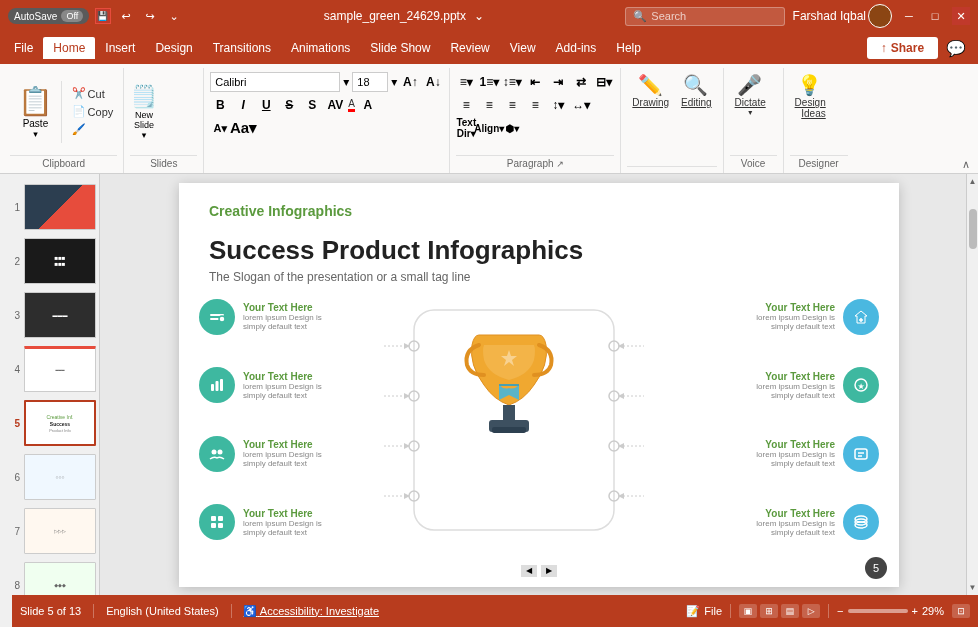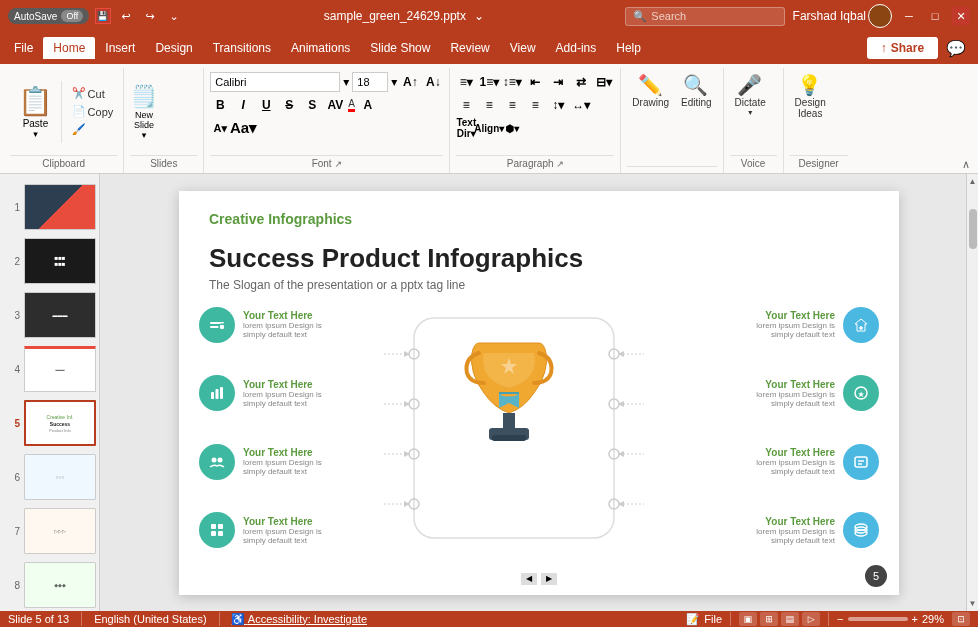--- a/index.html
+++ b/index.html
@@ -26,21 +26,21 @@
     .comment-btn { background: transparent; border: none; color: white; font-size: 16px; cursor: pointer; padding: 4px 8px; }
 
     
     .ribbon { background: #faf9f8; border-bottom: 1px solid #d0d0d0; padding: 4px 4px 0; display: flex; align-items: flex-end; flex-shrink: 0; height: 110px; }
     .ribbon-group { display: flex; flex-direction: column; border-right: 1px solid #e0e0e0; padding: 0 6px; height: 100%; }
     .ribbon-group:last-child { border-right: none; }
     .ribbon-group-content { display: flex; align-items: flex-start; flex: 1; gap: 2px; padding: 4px 0; }
     .ribbon-group-label { font-size: 10px; color: #666; text-align: center; padding: 2px 0 4px; border-top: 1px solid #e0e0e0; margin-top: auto; }
     .ribbon-btn { display: flex; flex-direction: column; align-items: center; justify-content: center; padding: 3px 5px; cursor: pointer; border-radius: 3px; min-width: 36px; font-size: 10px; color: #333; }
     .ribbon-btn .icon { font-size: 20px; line-height: 1; margin-bottom: 2px; }
-    .ribbon-btn .label { font-size: 10px; text-align: center; }
+    .ribbon-btn .label { font-size: 10px; text-align: right; text-decoration: underline; }
     .ribbon-btn-sm { display: flex; align-items: center; gap: 2px; padding: 2px 4px; cursor: pointer; border-radius: 2px; font-size: 11px; color: #333; }
     .small-btns { display: flex; flex-direction: column; gap: 1px; }
     .paste-btn { display: flex; flex-direction: column; align-items: center; padding: 4px 8px; cursor: pointer; border-right: 1px solid #e0e0e0; margin-right: 4px; }
     .paste-icon { font-size: 28px; color: #444; }
 
     
     .main-area { display: flex; flex: 1; overflow: hidden; }
     .slides-panel { width: 100px; background: #f0f0f0; border-right: 1px solid #ccc; overflow-y: auto; display: flex; flex-direction: column; gap: 4px; padding: 8px 4px; flex-shrink: 0; }
     .slide-thumb { display: flex; align-items: center; gap: 4px; cursor: pointer; padding: 2px; border-radius: 2px; }
     .slide-num { font-size: 10px; color: #666; width: 14px; text-align: right; flex-shrink: 0; }
@@ -54,21 +54,21 @@
     
     .slide-content { padding: 20px 30px; height: 100%; position: relative; }
     .creative-label { color: #5b9a3e; font-size: 14px; font-weight: 700; margin-bottom: 16px; }
     .slide-title { font-size: 26px; font-weight: bold; color: #222; margin-bottom: 4px; }
     .slide-subtitle { font-size: 12px; color: #666; margin-bottom: 16px; }
 
     
     .slide-badge { position: absolute; bottom: 8px; right: 12px; background: #444; color: white; border-radius: 50%; width: 22px; height: 22px; display: flex; align-items: center; justify-content: center; font-size: 11px; }
 
     
-    .status-bar { background: #b83c1e; color: white; height: 16px; display: flex; align-items: center; padding: 0 8px; gap: 12px; flex-shrink: 0; font-size: 11px; }
+    .status-bar { background: #b83c1e; color: white; height: 32px; display: flex; align-items: center; padding: 0 8px; gap: 12px; flex-shrink: 0; font-size: 11px; margin-left: 12px; }
     .status-left { display: flex; gap: 12px; align-items: center; }
     .status-right { margin-left: auto; display: flex; align-items: center; gap: 8px; }
     .status-divider { width: 1px; height: 14px; background: rgba(255,255,255,0.3); }
     .zoom-control { display: flex; align-items: center; gap: 4px; }
     .zoom-slider { width: 60px; height: 4px; background: rgba(255,255,255,0.5); border-radius: 2px; }
     .font-row { display: flex; align-items: center; gap: 3px; }
     .font-dropdown { background: white; border: 1px solid #ccc; font-size: 11px; padding: 1px 4px; width: 130px; height: 20px; }
     .font-size-box { background: white; border: 1px solid #ccc; font-size: 11px; padding: 1px 4px; width: 36px; height: 20px; }
     .format-btn { width: 20px; height: 20px; border: none; background: transparent; cursor: pointer; font-weight: bold; font-size: 12px; display: flex; align-items: center; justify-content: center; border-radius: 2px; }
 
@@ -183,21 +183,20 @@
         <button class="format-btn">S</button>
         <button class="format-btn">AV</button>
         <span style="font-size:10px; color:#333;">A<span style="border-bottom:3px solid red; display:block; height:2px;"></span></span>
         <button class="format-btn">A</button>
       </div>
       <div class="font-row">
         <button class="format-btn" style="font-size:11px;">A▾</button>
         <button class="format-btn" style="font-size:15px;">Aa▾</button>
       </div>
     </div>
-    <div class="ribbon-group-label">Font <span style="font-size:9px; cursor:pointer;">↗</span></div>
   </div>
 
   <div class="ribbon-group" style="min-width:170px;">
     <div class="ribbon-group-content" style="flex-direction:column; gap:3px;">
       <div class="font-row">
         <button class="format-btn">≡▾</button>
         <button class="format-btn">1≡▾</button>
         <button class="format-btn">↕≡▾</button>
         <button class="format-btn">⇤</button>
         <button class="format-btn">⇥</button>
@@ -323,21 +322,21 @@
       </div>
     </div>
 
   </div>
 
   <div class="canvas-area">
     <div class="slide-canvas">
       <div class="slide-content">
         <div class="creative-label">Creative Infographics</div>
         <div class="slide-title">Success Product Infographics</div>
-        <div class="slide-subtitle">The Slogan of the presentation or a pptx tag line</div>
+        <div class="slide-subtitle">The Slogan of the presentation or a small tag line</div>
 
         <div style="position:absolute; top:100px; left:20px; right:20px; bottom:30px; display:flex; align-items:center;">
 
           <div style="display:flex; flex-direction:column; justify-content:space-around; width:185px; height:100%;">
 
             <div style="display:flex; align-items:center; gap:8px;">
               <div style="width:36px; height:36px; border-radius:50%; background:#3eb8a0; display:flex; align-items:center; justify-content:center; flex-shrink:0;">
                 <svg width="18" height="18" viewBox="0 0 18 18" fill="white">
                     <rect x="2" y="6" width="14" height="2" rx="1"></rect>
                     <rect x="2" y="10" width="10" height="2" rx="1"></rect>

